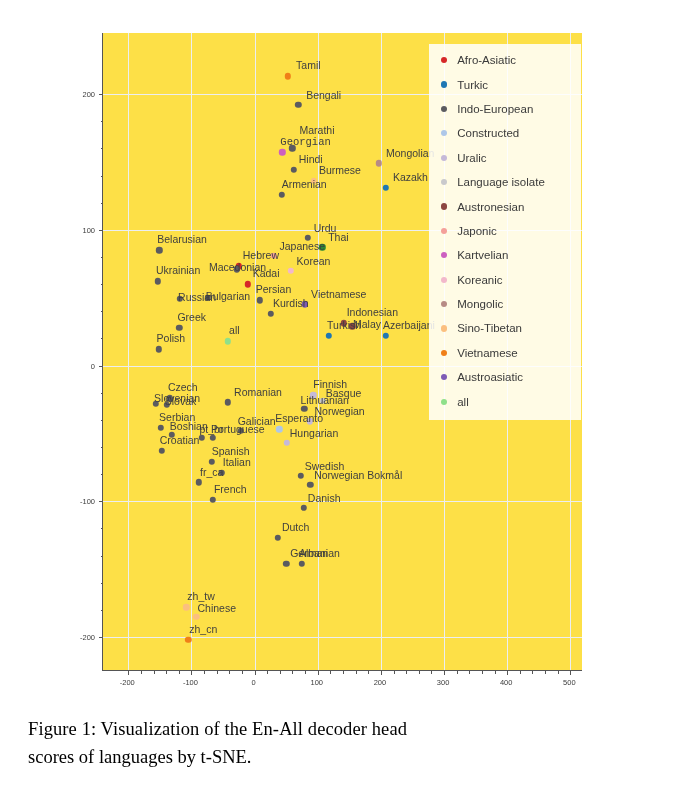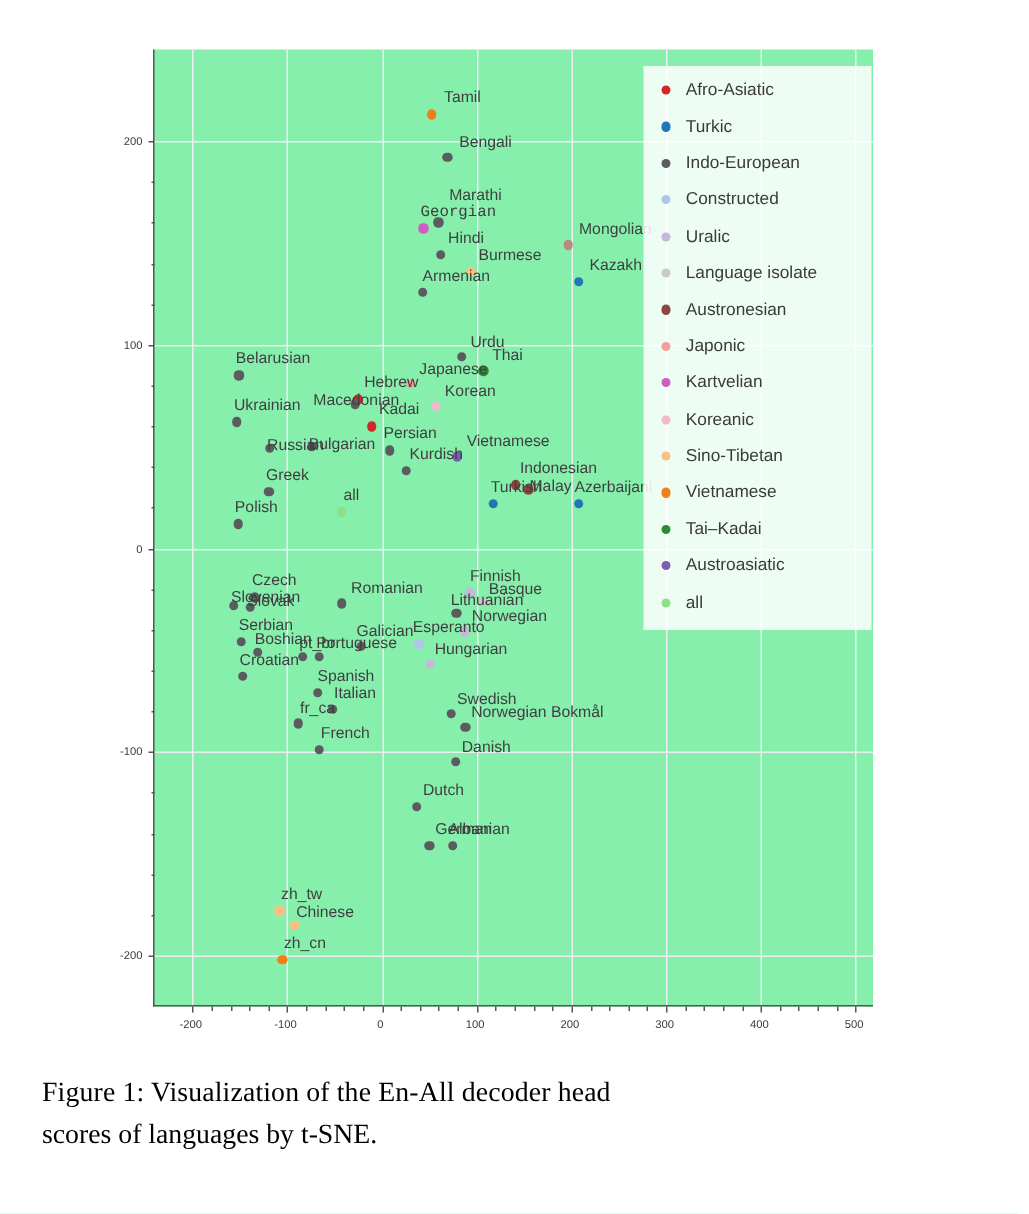--- a/index.html
+++ b/index.html
@@ -20,21 +20,21 @@
     width: 686px;
     height: 809px;
   }
   
   #plot-area {
     position: absolute;
     left: 102px;
     top: 33px;
     width: 480px;
     height: 638px;
-    background: #86efac;
+    background: #fde047;
     border-left: 1.2px solid #555;
     border-bottom: 1.2px solid #555;
     box-sizing: border-box;
   }
   .gridline-v, .gridline-h {
     position: absolute;
     background: #eceef1;
   }
   .gridline-v { width: 1px; top: 0; bottom: 0; }
   .gridline-h { height: 1px; left: 0; right: 0; }
@@ -376,30 +376,30 @@
       </div>
       <div class="legend-row">
         <span class="legend-swatch" style="background: rgb(205, 95, 192);"></span>
         <span class="legend-label">Kartvelian</span>
       </div>
       <div class="legend-row">
         <span class="legend-swatch" style="background: rgb(242, 184, 203);"></span>
         <span class="legend-label">Koreanic</span>
       </div>
       <div class="legend-row">
+        <span class="legend-swatch" style="background: rgb(183, 139, 133);"></span>
+        <span class="legend-label">Mongolic</span>
+      </div>
+      <div class="legend-row">
         <span class="legend-swatch" style="background: rgb(251, 191, 127);"></span>
         <span class="legend-label">Sino-Tibetan</span>
       </div>
       <div class="legend-row">
         <span class="legend-swatch" style="background: rgb(240, 127, 24);"></span>
         <span class="legend-label">Vietnamese</span>
-      </div>
-      <div class="legend-row">
-        <span class="legend-swatch" style="background: rgb(45, 138, 51);"></span>
-        <span class="legend-label">Tai–Kadai</span>
       </div>
       <div class="legend-row">
         <span class="legend-swatch" style="background: rgb(126, 91, 181);"></span>
         <span class="legend-label">Austroasiatic</span>
       </div>
       <div class="legend-row">
         <span class="legend-swatch" style="background: rgb(143, 224, 138);"></span>
         <span class="legend-label">all</span>
       </div>
     </div>

